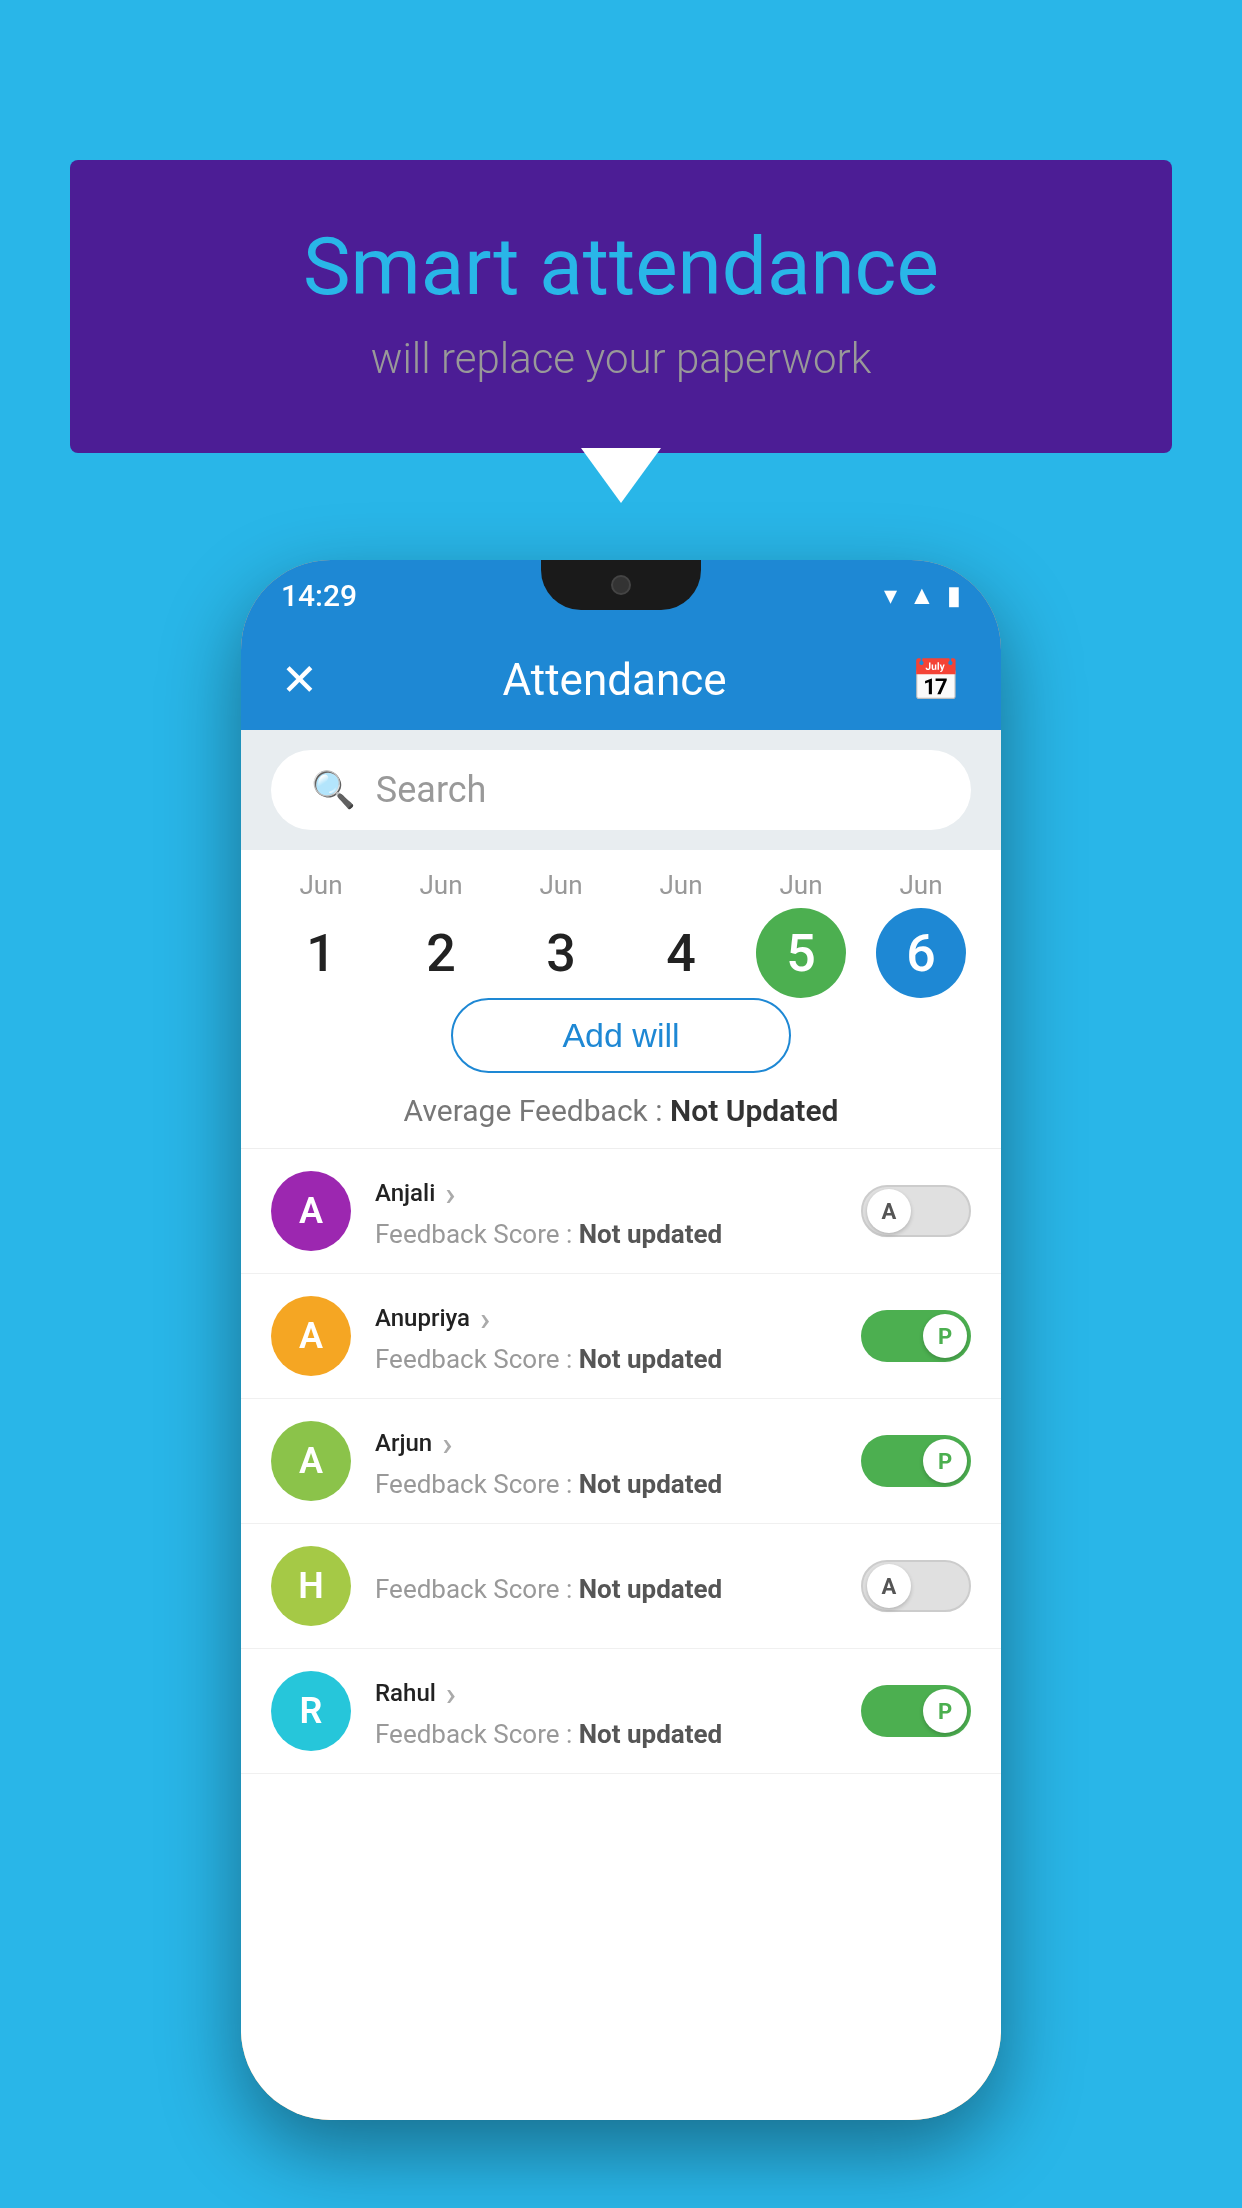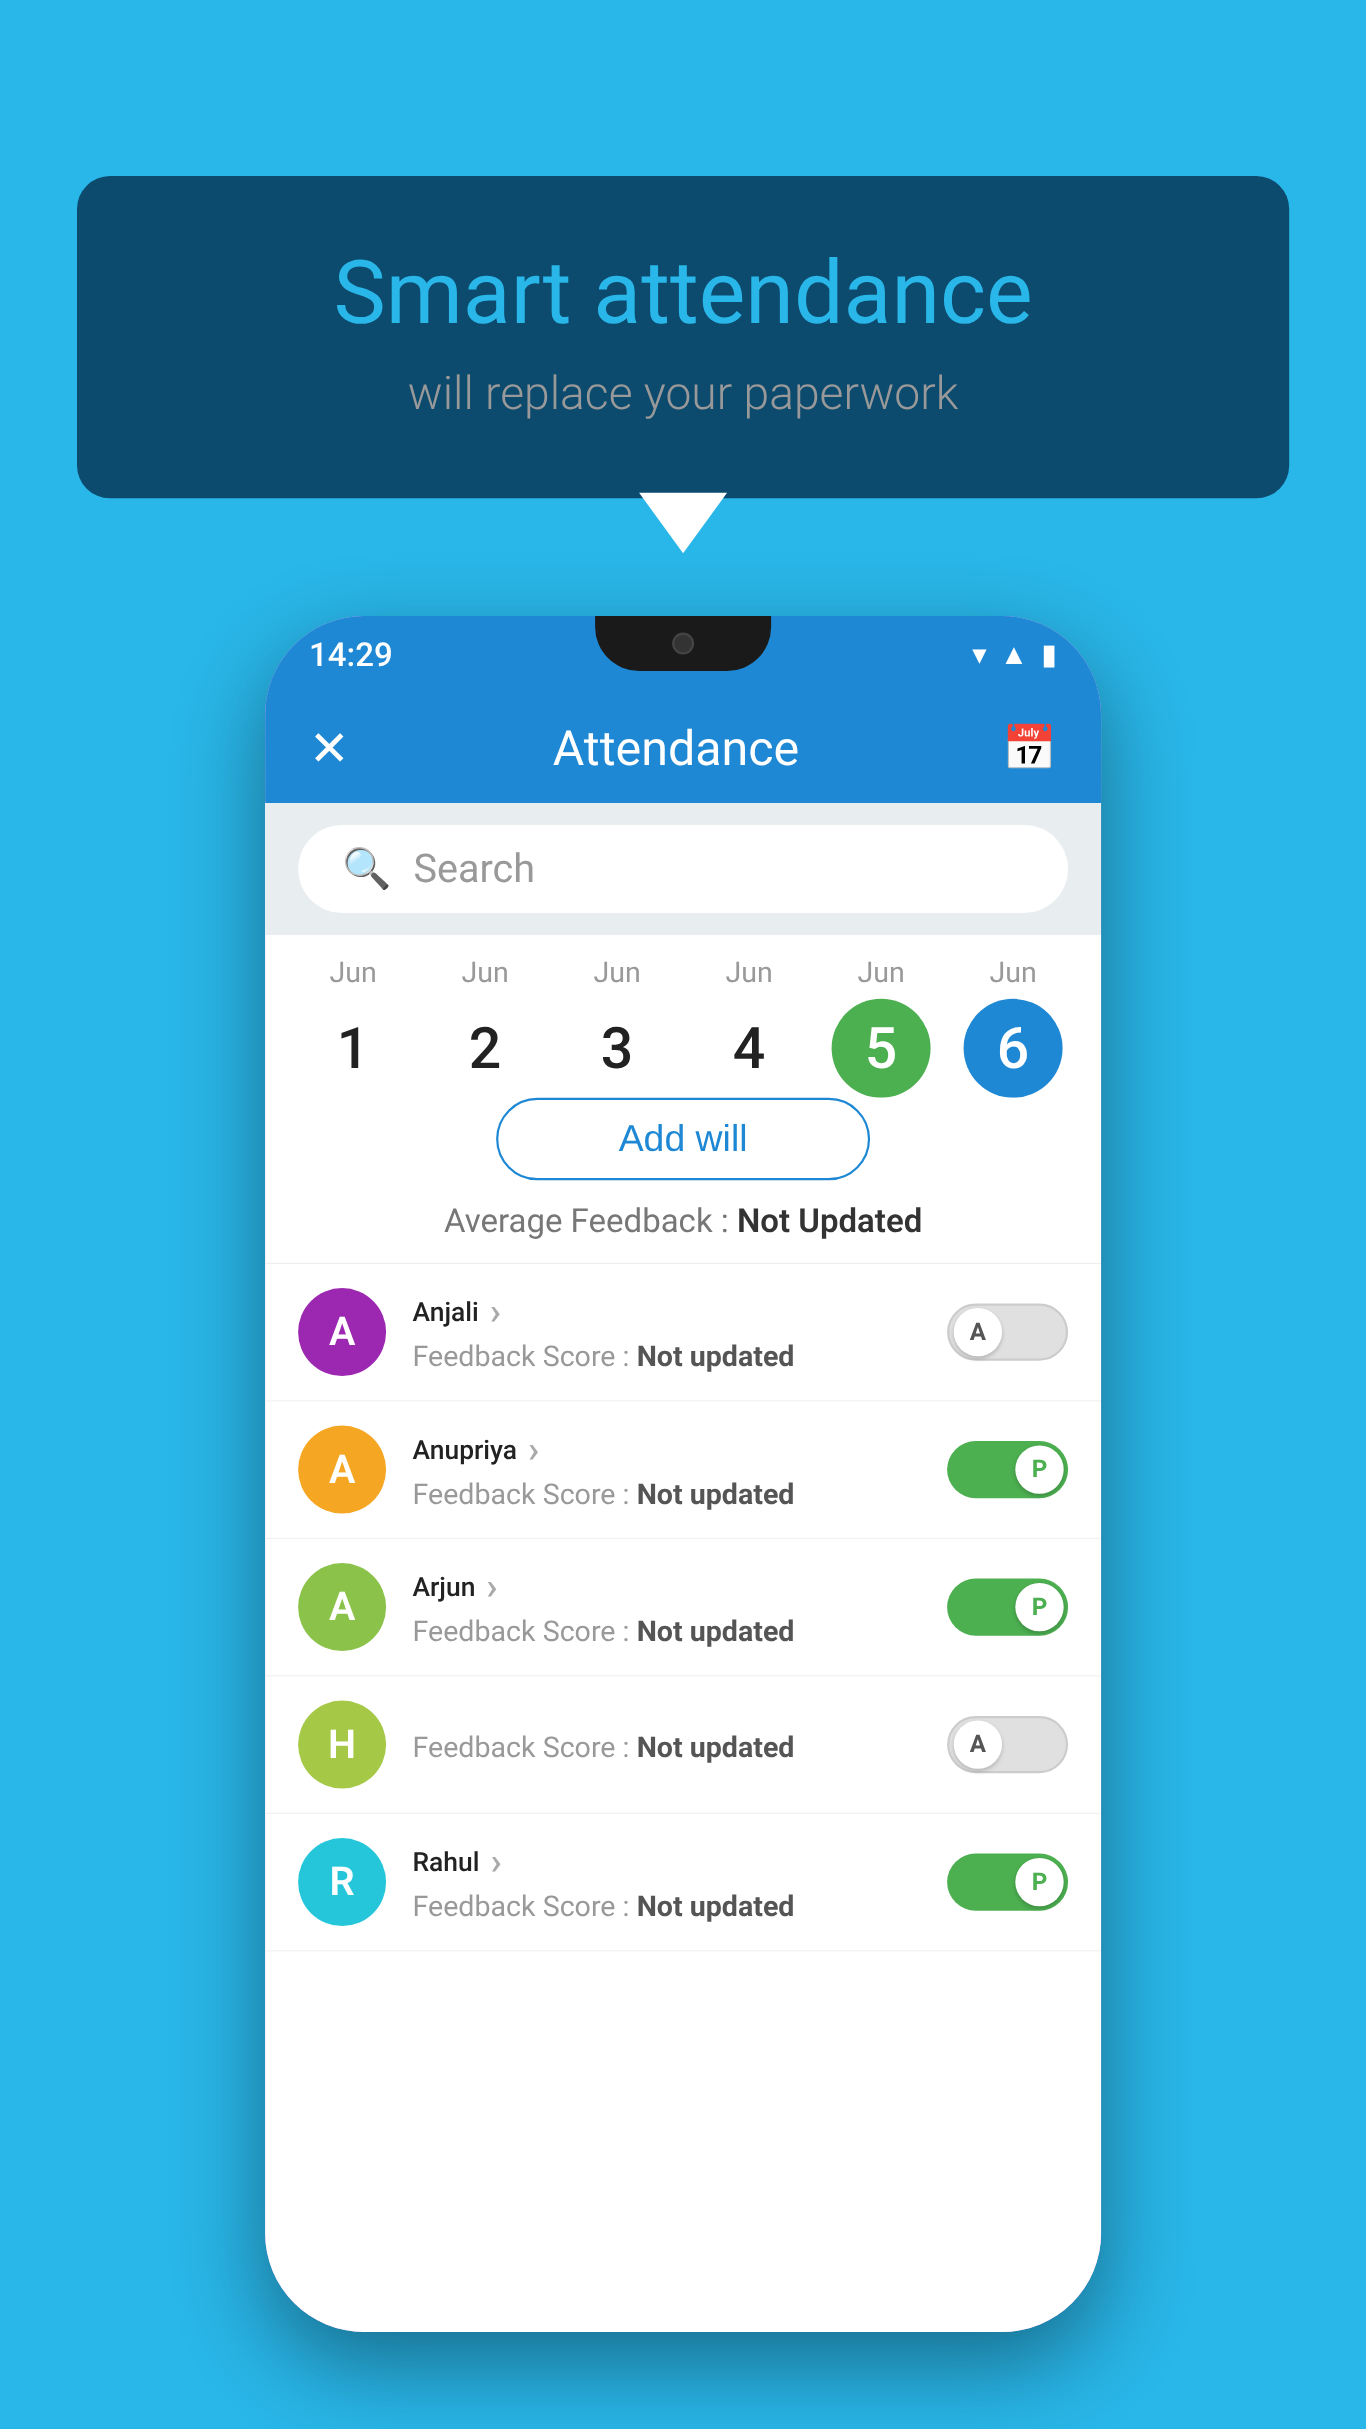--- a/index.html
+++ b/index.html
@@ -12,22 +12,22 @@
       overflow: hidden;
       position: relative;
     }
 
     
     .speech-bubble {
       position: absolute;
       top: 160px;
       left: 70px;
       right: 70px;
-      background: #0c4a6e;
-      border-radius: 30px;
+      background: #4c1d95;
+      border-radius: 8px;
       padding: 60px 80px 70px;
       text-align: center;
     }
 
     .speech-bubble::after {
       content: '';
       position: absolute;
       bottom: -50px;
       left: 50%;
       transform: translateX(-50%);
@@ -52,21 +52,21 @@
     }
 
     
     .phone {
       position: absolute;
       top: 560px;
       left: 50%;
       transform: translateX(-50%);
       width: 760px;
       height: 1560px;
-      background: #f0abfc;
+      background: #fdba74;
       border-radius: 90px;
       box-shadow: 0 30px 80px rgba(0,0,0,0.4);
       overflow: hidden;
     }
 
     
     .phone-status-bar {
       background: #1e88d4;
       height: 70px;
       display: flex;

